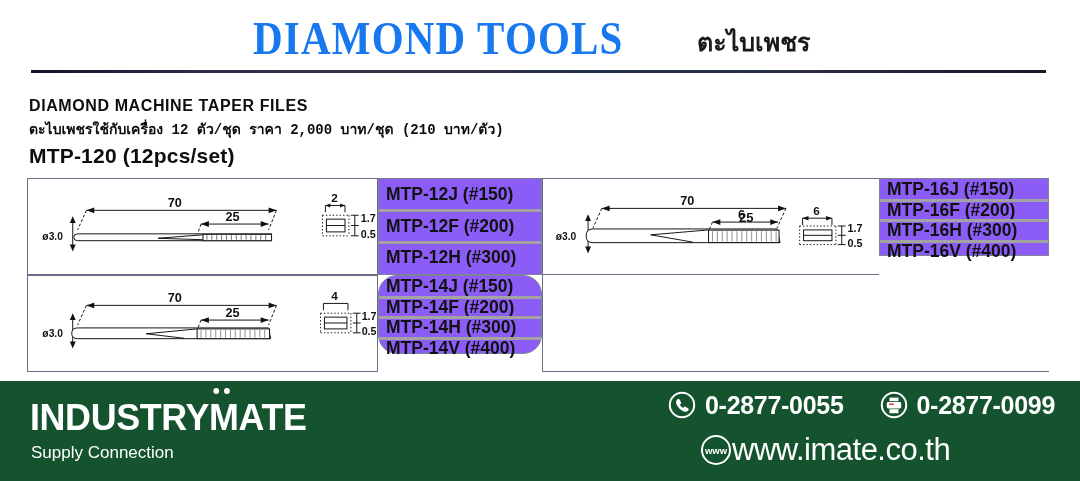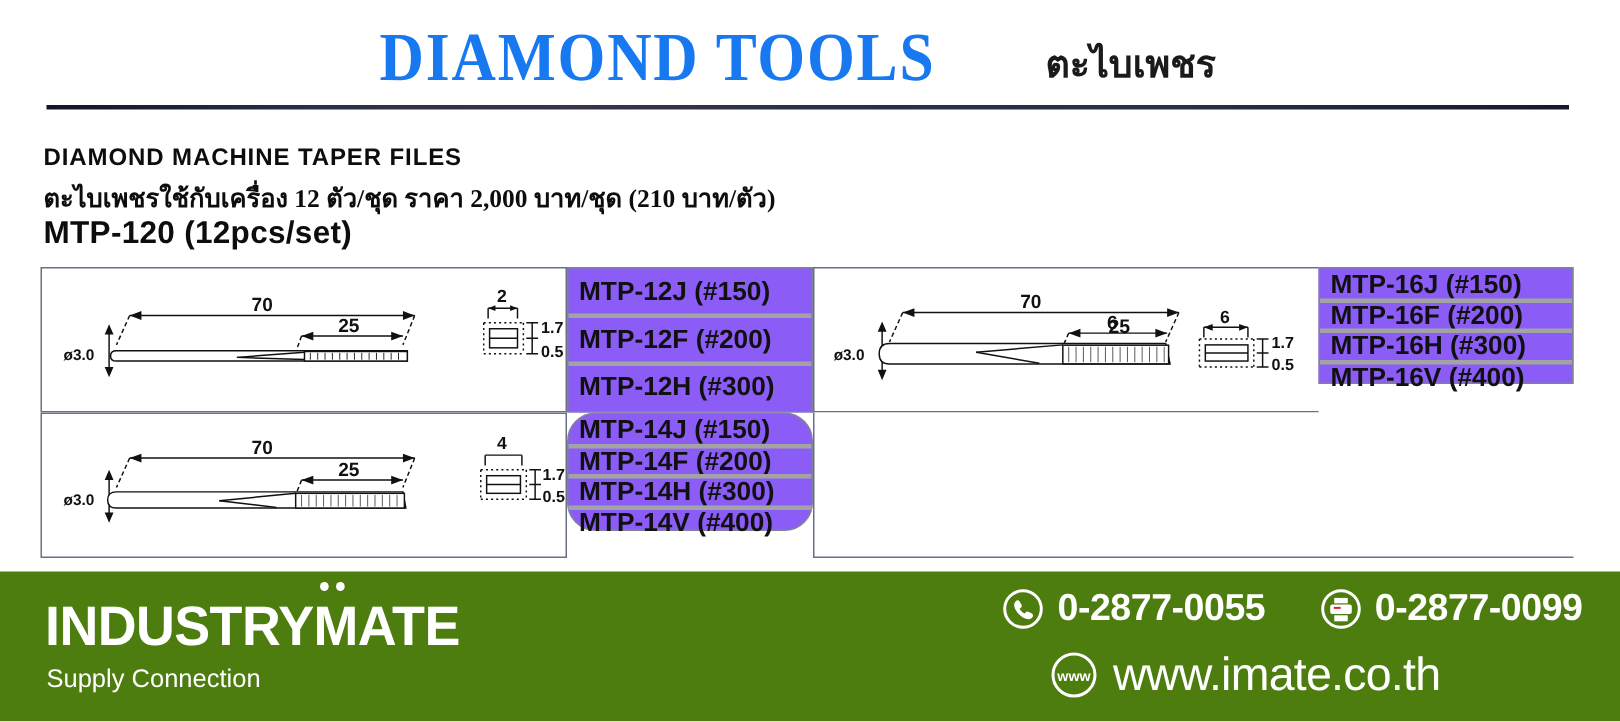--- a/index.html
+++ b/index.html
@@ -31,22 +31,22 @@
   }
 
   
   .sub1{
     position:absolute;left:29px;top:97px;
     font-weight:bold;font-size:16px;letter-spacing:0.6px;color:#0d0d0d;
     white-space:nowrap;
   }
   .sub2{
     position:absolute;left:29px;top:118px;
-    font-family:Liberation Serif, serif;
-    font-weight:bold;font-size:17px;color:#0d0d0d;white-space:nowrap;
+    font-family:Liberation Mono, monospace;
+    font-weight:bold;font-size:14px;color:#0d0d0d;white-space:nowrap;
   }
   .sub3{
     position:absolute;left:29px;top:144px;
     font-weight:bold;font-size:21px;letter-spacing:0.2px;color:#0d0d0d;
     white-space:nowrap;
   }
 
   
   .tbl{position:absolute;left:27px;top:178px;width:1022px;height:194px;}
   .cell{position:absolute;box-sizing:border-box;}
@@ -72,45 +72,45 @@
     border-top:1.5px solid #6a6e86;
     background:#ffffff;
   }
 
   
   .dwrap{position:absolute;left:0;top:0;width:100%;height:100%;}
 
   
   .footer{
     position:absolute;left:0;top:381px;width:1080px;height:100px;
-    background:#4d7c0f;
+    background:#14532d;
   }
   .logo{
     position:absolute;left:30px;top:16px;
     font-weight:bold;font-size:37px;letter-spacing:-0.4px;color:#ffffff;
     white-space:nowrap;transform:scaleX(0.97);transform-origin:left top;
   }
   .logo .m-dots{position:relative;display:inline-block;}
   .logo .m-dots::before,.logo .m-dots::after{
     content:"";position:absolute;top:-9px;width:6px;height:6px;
     border-radius:50%;background:#fff;
   }
   .logo .m-dots::before{left:4px;}
   .logo .m-dots::after{left:15px;}
   .tagline{
     position:absolute;left:31px;top:62px;
     font-size:17px;color:#ffffff;white-space:nowrap;
   }
   .contact-row{
     position:absolute;left:668px;top:391px;
-    display:flex;align-items:center;gap:9px;
+    display:flex;align-items:flex-start;gap:9px;
   }
   .contact-row2{
     position:absolute;left:700px;top:432px;
-    display:flex;align-items:center;gap:10px;
+    display:flex;align-items:center;
   }
   .c-txt{
     font-weight:bold;font-size:25px;color:#ffffff;white-space:nowrap;
     letter-spacing:-0.3px;
   }
   .c-txt.web{font-weight:normal;font-size:31px;letter-spacing:-0.5px;}
   .gap{width:18px;}
   .icon-c{display:inline-flex;align-items:center;justify-content:center;}
 </style>
 </head>

